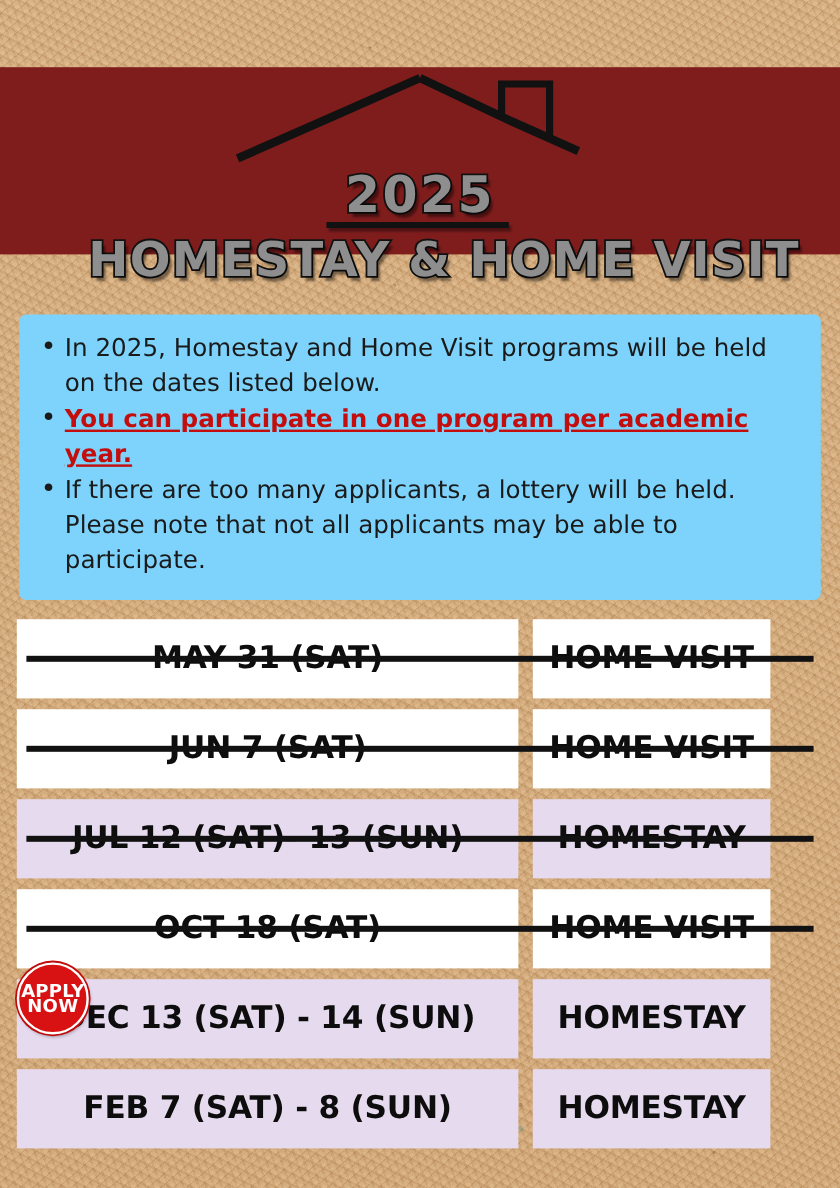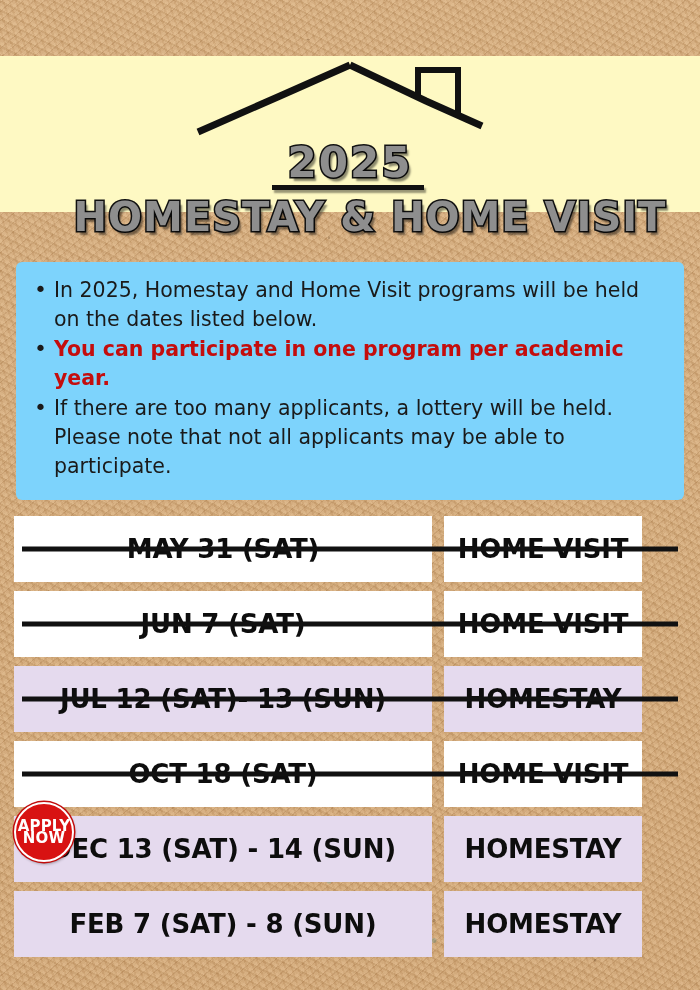--- a/index.html
+++ b/index.html
@@ -89,21 +89,21 @@
     pointer-events: none;
   }
 
   
   #header-band {
     position: absolute;
     left: 0;
     top: 56px;
     width: 700px;
     height: 156px;
-    background: #fef9c3;
+    background: #7f1d1d;
     z-index: 3;
   }
   #house-svg {
     position: absolute;
     left: 190px;
     top: 0px;
     width: 320px;
     height: 82px;
   }
   .fancy {
@@ -178,20 +178,21 @@
     content: "\2022";
     position: absolute;
     left: -20px;
     top: -1px;
     font-size: 22px;
     color: #1a1a1a;
   }
   #notes-list li.emph {
     color: #c40d0d;
     font-weight: bold;
+    text-decoration: underline;
     text-underline-offset: 2px;
     text-decoration-thickness: 2px;
   }
   #notes-list li.emph::before {
     color: #1a1a1a;
     text-decoration: none;
     font-weight: normal;
   }
 
   

